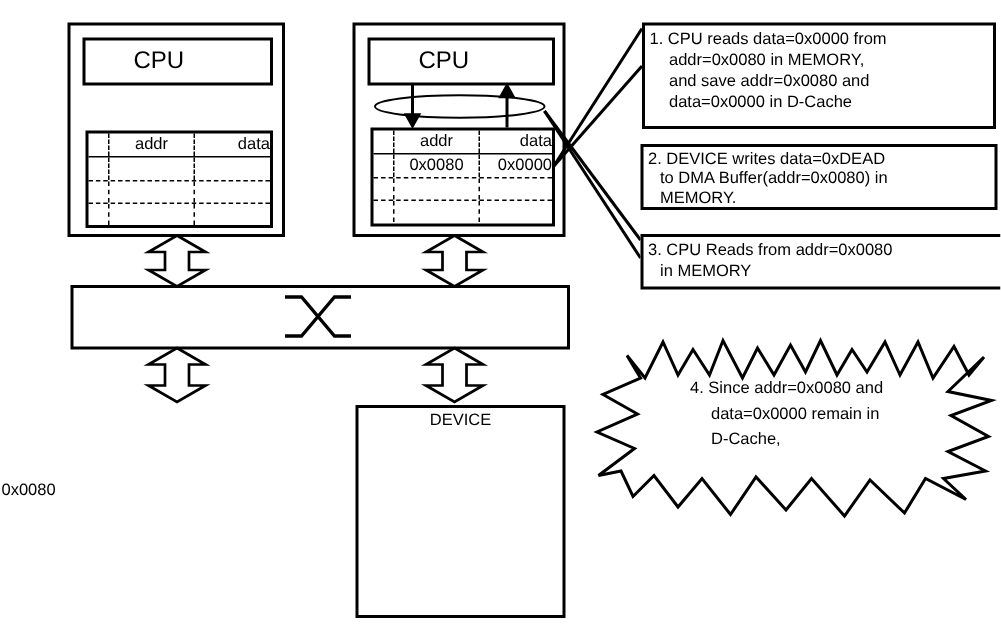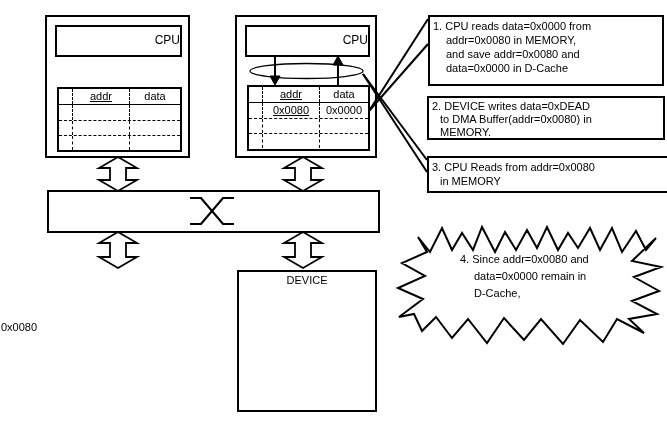--- a/index.html
+++ b/index.html
@@ -1,31 +1,31 @@
 <!DOCTYPE html>
 <html><head>
 <meta charset="utf-8">
 <style>
   html,body{margin:0;padding:0;background:#ffffff;}
   .stage{position:relative;width:667px;height:429px;background:#ffffff;overflow:hidden;
          font-family:"Liberation Sans",sans-serif;color:#000;}
   .box{position:absolute;box-sizing:border-box;border:2px solid #000;background:transparent;}
   .blk-title{font-size:11px;text-align:center;padding-top:2px;}
-  .cpu-label{font-size:12px;text-align:right;line-height:27px;}
+  .cpu-label{font-size:16px;text-align:left;line-height:27px;padding-left:32px;}
   svg{position:absolute;left:0;top:0;}
 
   
   .ctable{position:absolute;box-sizing:border-box;border:2px solid #000;}
   .trow{display:flex;height:15px;box-sizing:border-box;}
   .trow.header{border-bottom:1px solid #000;height:16px;}
   .trow.dashed-top{border-top:1px dashed #000;}
   .tc{box-sizing:border-box;font-size:11px;line-height:14px;text-align:center;overflow:hidden;}
   .tc.c1{width:13px;}
-  .tc.c2{width:57px;border-left:1px dashed #000;text-decoration:underline;}
-  .tc.c3{flex:1;border-left:1px dashed #000;}
+  .tc.c2{width:57px;border-left:1px dashed #000;}
+  .tc.c3{flex:1;border-left:1px dashed #000;text-align:right;}
 
   
   .note{position:absolute;box-sizing:border-box;border:2px solid #000;background:#fff;
         font-size:11px;padding:2px 3px;}
   .note .ln{line-height:14px;white-space:nowrap;}
   .note2 .ln{line-height:13px;}
   .ind13{padding-left:13px;}
   .ind8{padding-left:8px;}
 
   

